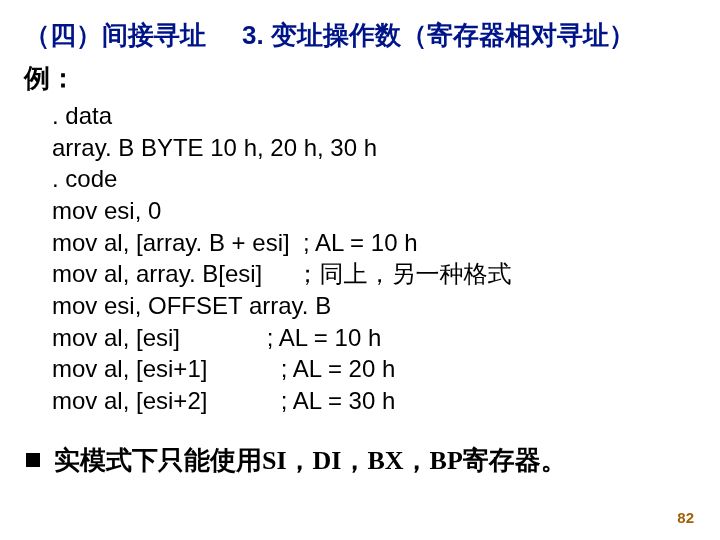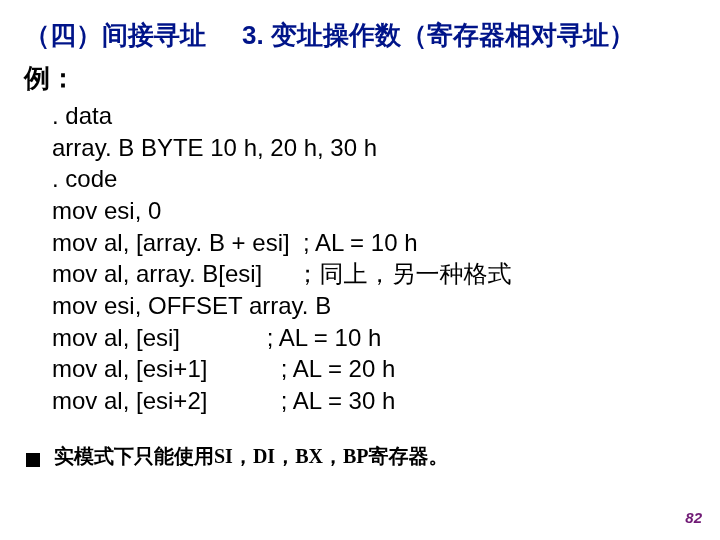--- a/index.html
+++ b/index.html
@@ -52,35 +52,34 @@
   .bullet {
     width: 14px;
     height: 14px;
     background: #000;
     margin-top: 10px;
     margin-right: 14px;
     margin-left: 2px;
     flex-shrink: 0;
   }
   .note-text {
-    font-size: 20px;
+    font-size: 26px;
     font-weight: bold;
     color: #000;
     font-family: "SimSun", "Songti SC", serif;
     line-height: 1.35;
   }
   .pagenum {
     position: absolute;
-    right: 18px;
+    right: 26px;
     bottom: 14px;
     font-size: 15px;
     font-weight: bold;
     font-family: Arial, sans-serif;
-    color: #701a75;
-    font-style: italic;
+    color: #a16207;
   }
 </style>
 </head>
 <body>
 
 <div class="slide">
 
   <div class="title-line">
     <span class="title-left">（四）间接寻址</span><span class="gap1"></span><span class="title-right">3. 变址操作数（寄存器相对寻址）</span>
   </div>

